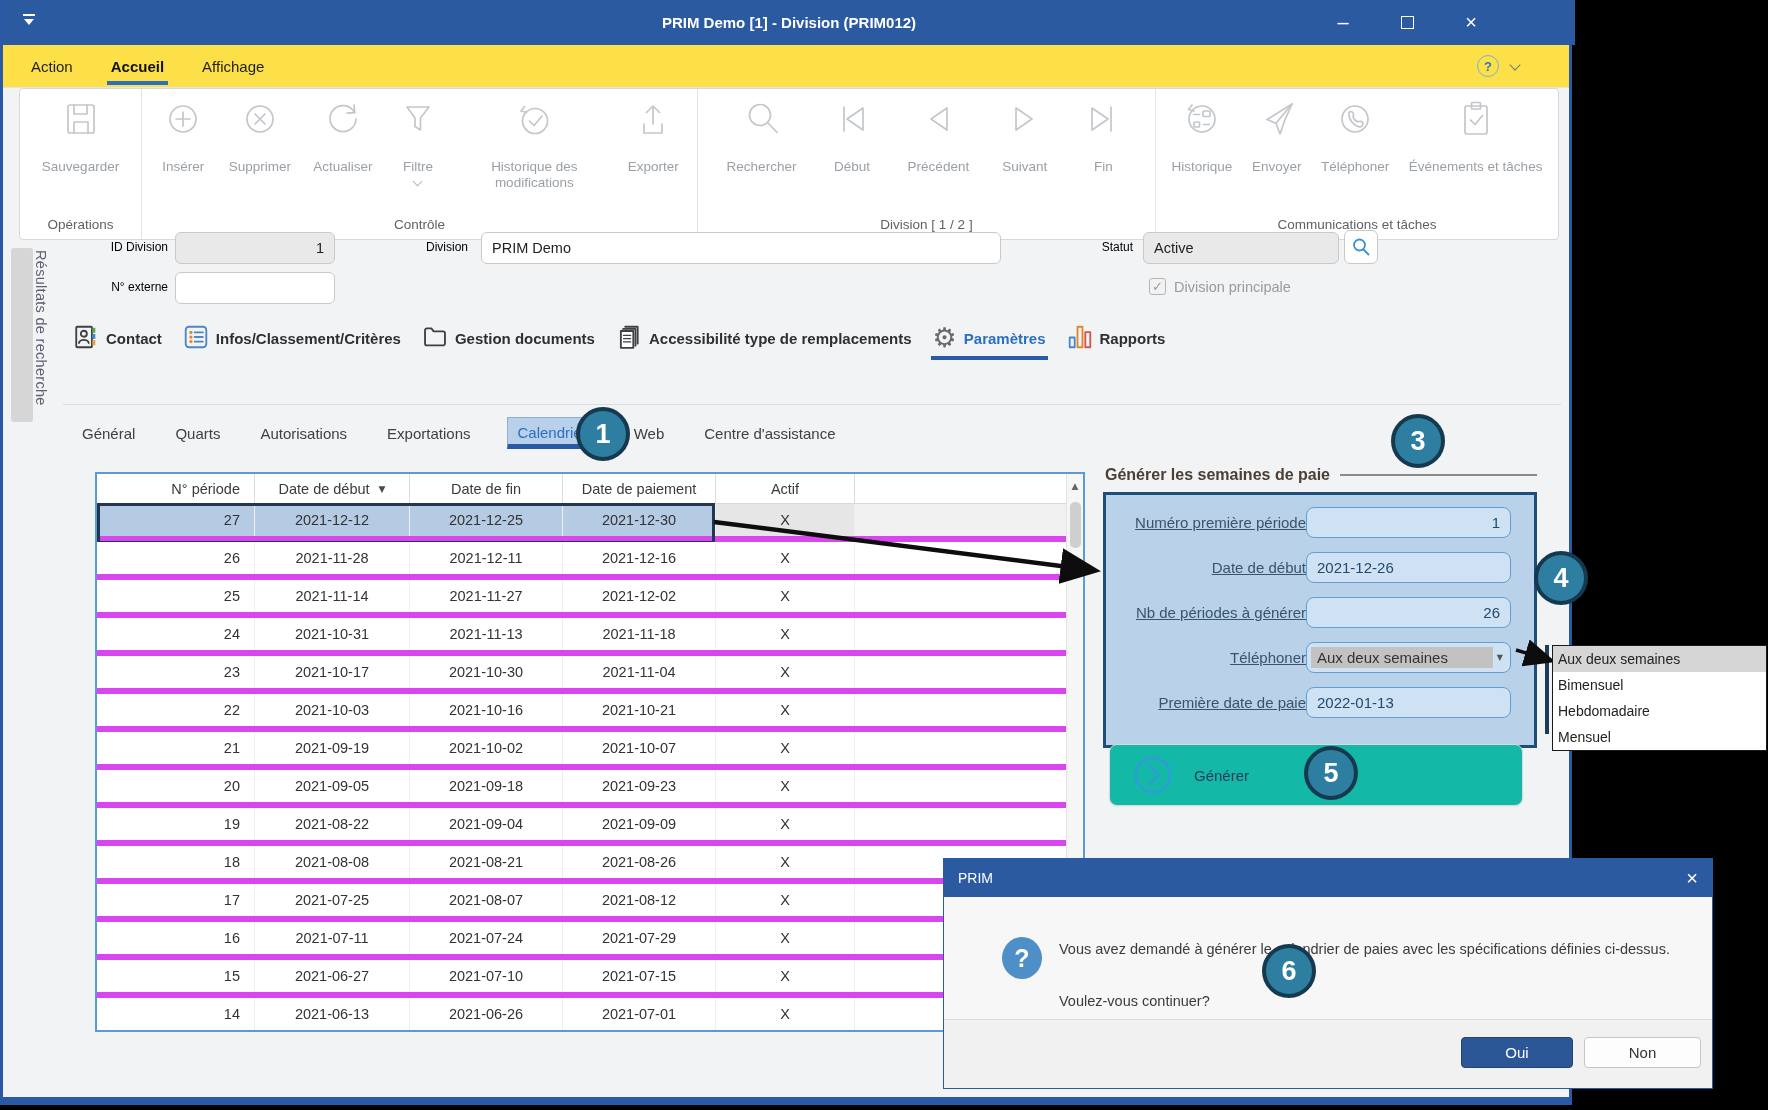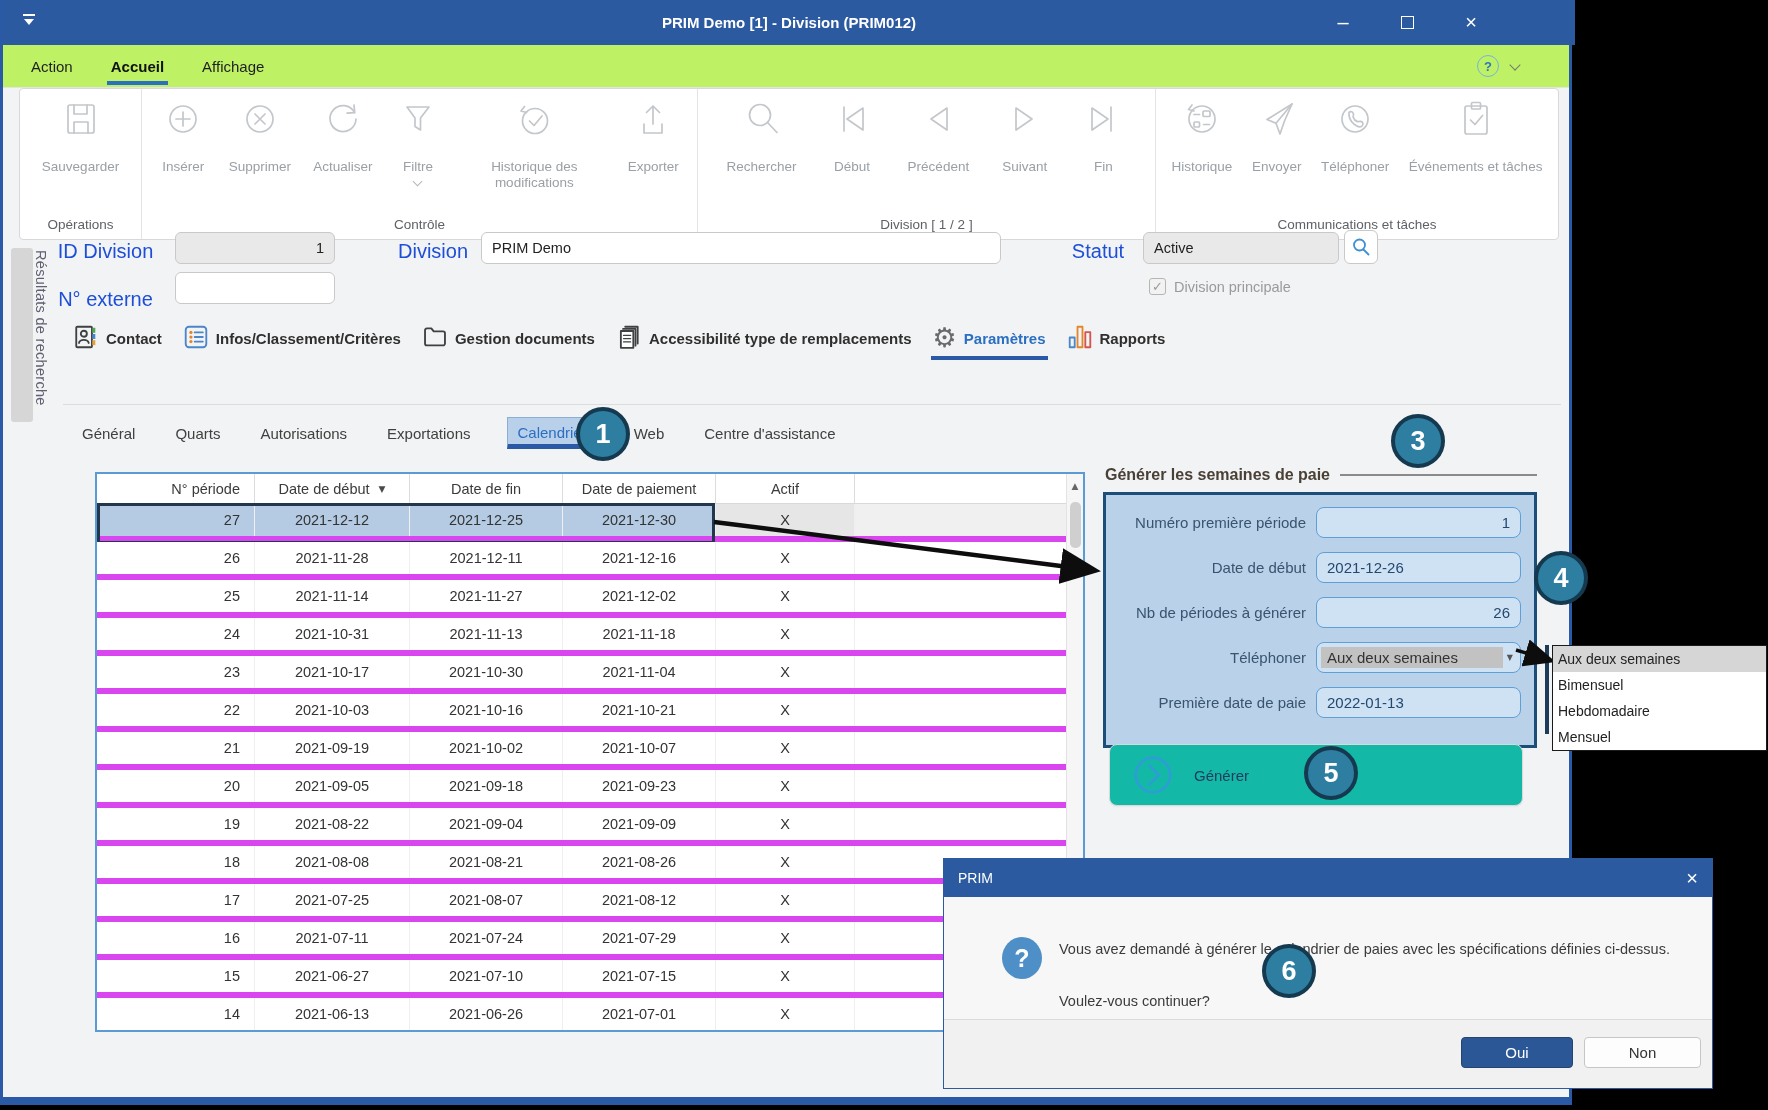--- a/index.html
+++ b/index.html
@@ -18,21 +18,21 @@
   .qat { position:absolute; left:20px; top:14px; width:12px; }
   .qat .bar { height:2px; background:#fff; margin-bottom:3px; }
   .qat .tri { width:0; height:0; border-left:5px solid transparent; border-right:5px solid transparent;
               border-top:6px solid #fff; margin:0 auto; }
   .win-controls { position:absolute; right:82px; top:0; height:45px; display:flex; gap:20px; }
   .win-btn { width:44px; height:45px; display:flex; align-items:center; justify-content:center;
              color:#fff; font-size:20px; cursor:default; }
   .maxbox { width:13px; height:13px; border:1.6px solid #fff; }
 
   
-  .menubar { position:absolute; left:0; top:45px; width:1566px; height:43px; background:#bef264;
+  .menubar { position:absolute; left:0; top:45px; width:1566px; height:43px; background:#fde047;
              border-bottom:1px solid #e3e3e3; display:flex; align-items:center; padding-left:26px; gap:34px; }
   .menu-tab { font-size:15px; color:#1f1f1f; position:relative; padding:4px 2px; }
   .menu-tab.active { font-weight:bold; color:#111; }
   .menu-tab.active::after { content:""; position:absolute; left:-2px; right:-2px; bottom:-6px;
                             height:4px; background:#2a6fc1; }
   .help-area { position:absolute; right:50px; top:10px; display:flex; align-items:center; gap:12px; }
   .help-circle { width:22px; height:22px; border-radius:50%; border:1.6px solid #7ab1e3;
                  color:#2a76c6; font-size:13px; font-weight:bold; display:flex; align-items:center; justify-content:center; }
   .chev { width:8px; height:8px; border-right:1.7px solid #777; border-bottom:1.7px solid #777;
           transform:rotate(45deg); margin-top:-3px; }
@@ -51,21 +51,21 @@
   .rgroup-label { text-align:center; font-size:13.5px; color:#5e6166; padding:4px 0 7px; }
   .mini-chev { width:7px; height:7px; border-right:1.5px solid #b3b7bb; border-bottom:1.5px solid #b3b7bb;
                transform:rotate(45deg); margin:3px auto 0; }
 
   
   .side-handle { position:absolute; left:8px; top:248px; width:22px; height:174px; background:#d6d6d6; border-radius:3px; }
   .side-label { position:absolute; left:30px; top:250px; height:180px; writing-mode:vertical-rl;
                 font-size:14.5px; color:#5f6070; letter-spacing:.3px; }
 
   
-  .flabel { position:absolute; font-size:20px; color:#1d4ed8; text-align:center; }
+  .flabel { position:absolute; font-size:12px; color:#000000; text-align:right; }
   .finput { position:absolute; height:32px; border:1px solid #c9c9c9; border-radius:6px; background:#fff;
             font-size:14.5px; color:#222; padding:0 10px; font-family:inherit; }
   .finput.gray { background:#e9e9e9; }
   .search-btn { position:absolute; left:1341px; top:230px; width:34px; height:34px; background:#fff;
                 border:1px solid #c9c9c9; border-radius:6px; display:flex; align-items:center; justify-content:center; }
   .search-btn svg { width:20px; height:20px; fill:none; stroke:#3f8fd4; stroke-width:1.8; stroke-linecap:round; }
   .chk-row { position:absolute; left:1146px; top:278px; display:flex; align-items:center; gap:8px; }
   .chk { width:17px; height:17px; border:1.4px solid #b5b5b5; border-radius:3px; background:#f2f2f2;
          color:#9a9a9a; font-size:13px; display:flex; align-items:center; justify-content:center; }
   .chk-label { font-size:14.5px; color:#9a9a9a; }
@@ -107,21 +107,21 @@
   .vs-up { text-align:center; font-size:9px; color:#666; padding-top:7px; font-family:"DejaVu Sans",sans-serif; }
   .vs-thumb { position:absolute; left:3px; top:28px; width:11px; height:46px; background:#cfcfcf; border-radius:5px; }
 
   
   .gen-header { position:absolute; left:1102px; top:466px; width:432px; display:flex; align-items:center; gap:10px; }
   .gen-title { font-size:16px; font-weight:bold; color:#4a4035; white-space:nowrap; }
   .gen-line { flex:1; height:2px; background:#8a8a8a; }
   .gen-panel { position:absolute; left:1100px; top:492px; width:434px; height:256px; background:#b9d2e9;
                border:3px solid #1d4e79; padding-top:12px; }
   .gp-row { display:flex; align-items:center; margin-bottom:14px; height:31px; }
-  .gp-label { width:200px; text-align:right; margin-right:10px; font-size:15px; color:#3a536f; }
+  .gp-label { width:200px; text-align:right; margin-right:0; font-size:15px; color:#3a536f;text-decoration:underline; }
   .gp-input { width:205px; height:31px; background:#cfe2f4; border:1.5px solid #5f9fd8; border-radius:8px;
               font-size:15px; color:#24496e; display:flex; align-items:center; padding:0 10px; }
   .gp-input.right { justify-content:flex-end; }
   .gp-drop { padding:0 4px; }
   .gp-drop .sel-text { flex:1; background:#c2c2c2; color:#333; padding:2px 6px; margin-right:4px; }
   .gp-drop .drop-arrow { font-size:8px; color:#555; font-family:"DejaVu Sans",sans-serif; padding-right:3px; }
 
   .gen-btn { position:absolute; left:1106px; top:744px; width:414px; height:62px; background:#14b8a6;
              border:1.5px solid #d9d9d9; border-radius:8px; display:flex; align-items:center; gap:20px;
              padding-left:22px; box-shadow:0 1px 2px rgba(0,0,0,.05); }
@@ -336,21 +336,21 @@
   <div class="flabel" style="left:395px; top:240px; width:70px;">Division</div>
   <input class="finput" style="left: 478px; top: 232px; width: 520px;" readonly="" value="PRIM Demo">
   <div class="flabel" style="left:1060px; top:240px; width:70px;">Statut</div>
   <input class="finput gray" style="left: 1140px; top: 232px; width: 196px;" readonly="" value="Active">
   <div class="search-btn">
     <svg viewBox="0 0 20 20">
         <circle cx="8.5" cy="8" r="5.5"></circle>
         <path d="M12.5 12.5l5 5"></path>
       </svg>
   </div>
-  <div class="flabel" style="left:40px; top:288px; width:125px;">N° externe</div>
+  <div class="flabel" style="left:40px; top:280px; width:125px;">N° externe</div>
   <input class="finput" style="left: 172px; top: 272px; width: 160px;" readonly="" value="">
   <div class="chk-row">
     <div class="chk">✓</div>
     <span class="chk-label">Division principale</span>
   </div>
 
   <div class="main-tabs" id="main-tabs">
       <div class="mtab">
         <span><svg viewBox="0 0 24 24">
             <rect x="3" y="2.5" width="14.5" height="19" rx="1"></rect>

